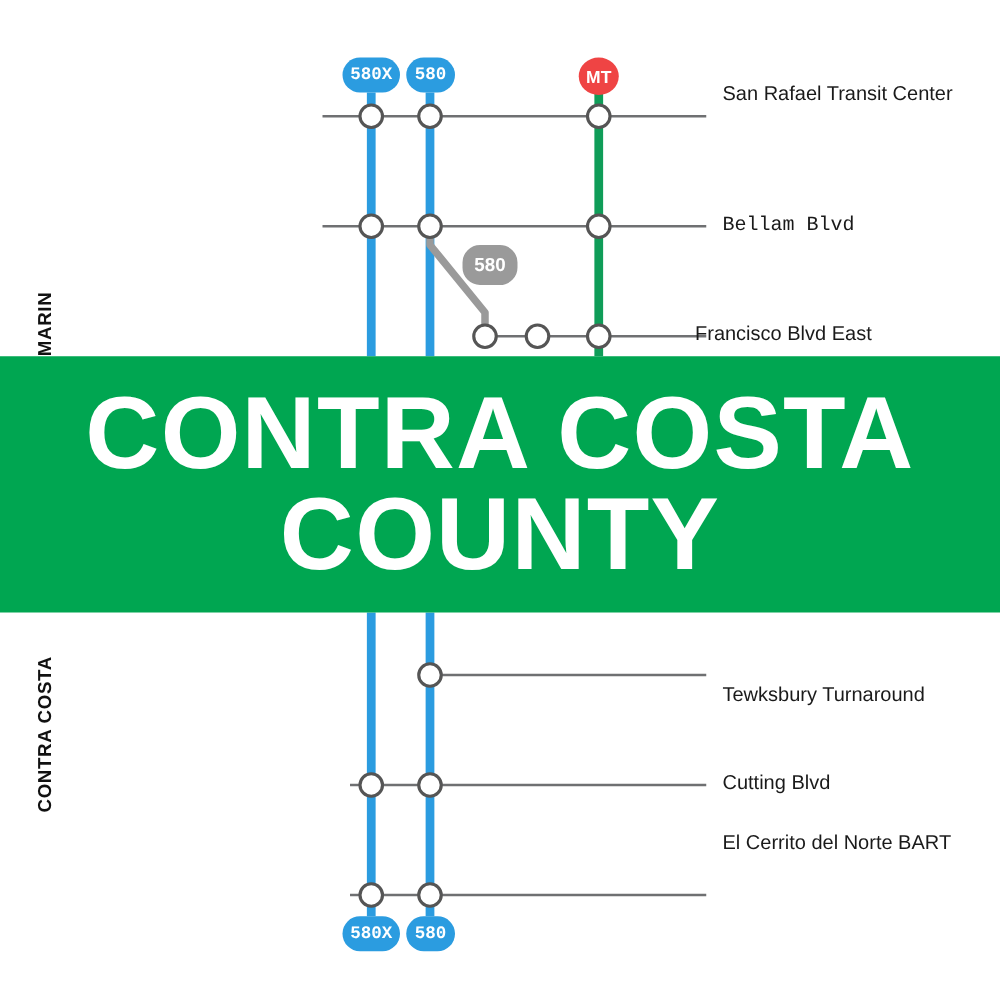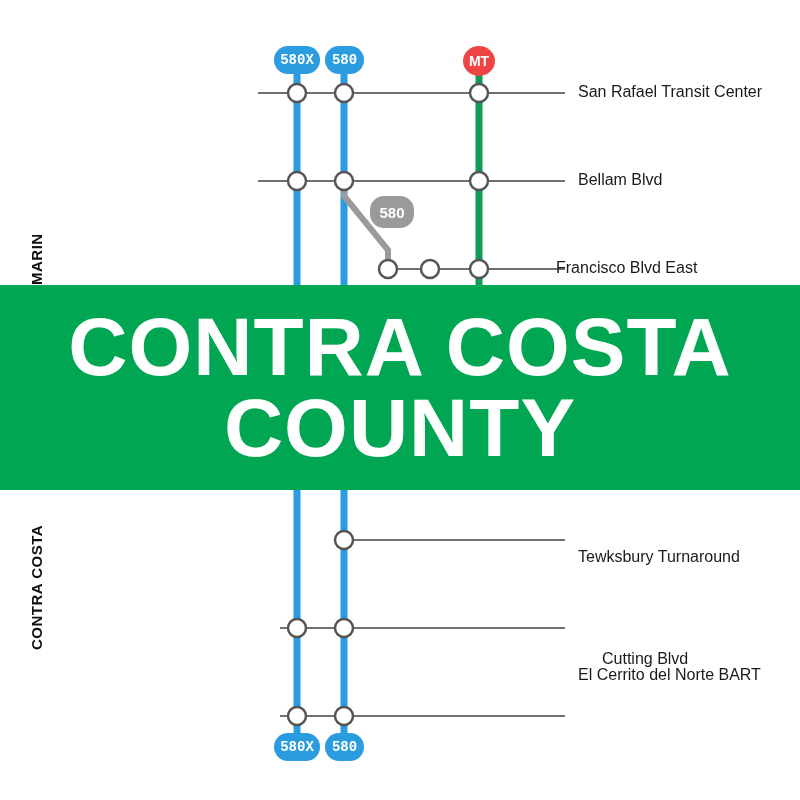--- a/index.html
+++ b/index.html
@@ -131,25 +131,25 @@
     <circle cx="297" cy="628" r="9" fill="#ffffff" stroke="#555555" stroke-width="2.5"></circle>
     <circle cx="344" cy="628" r="9" fill="#ffffff" stroke="#555555" stroke-width="2.5"></circle>
   </g>
 
   <g>
     <circle cx="297" cy="716" r="9" fill="#ffffff" stroke="#555555" stroke-width="2.5"></circle>
     <circle cx="344" cy="716" r="9" fill="#ffffff" stroke="#555555" stroke-width="2.5"></circle>
   </g>
 </svg>
 
-<div class="stop-label" style="left:578px; top:83px;">San Rafael Transit Center</div>
-<div class="stop-label" style="left:578px; top:171px;">Bellam Blvd</div>
+<div class="stop-label" style="left:578px; top:67px;">San Rafael Transit Center</div>
+<div class="stop-label" style="left:578px; top:171px;font-family:Liberation Mono, monospace;">Bellam Blvd</div>
 <div class="stop-label" style="left:556px; top:259px;">Francisco Blvd East</div>
 <div class="stop-label" style="left:578px; top:548px;">Tewksbury Turnaround</div>
-<div class="stop-label" style="left:578px; top:650px;margin-left:24px;">Cutting Blvd</div>
+<div class="stop-label" style="left:578px; top:618px;">Cutting Blvd</div>
 <div class="stop-label" style="left:578px; top:666px;">El Cerrito del Norte BART</div>
 
 <div class="route-bullet bullet-wide" style="left:274px; top:46px; width:46px; height:28px; background:#2b9ce0;">580X</div>
 <div class="route-bullet bullet-wide" style="left:325px; top:46px; width:39px; height:28px; background:#2b9ce0;">580</div>
 <div class="route-bullet" style="left:463px; top:46px; width:32px; height:30px; background:#ef4444;">MT</div>
 
 <div class="route-bullet bullet-wide" style="left:274px; top:733px; width:46px; height:28px; background:#2b9ce0;">580X</div>
 <div class="route-bullet bullet-wide" style="left:325px; top:733px; width:39px; height:28px; background:#2b9ce0;">580</div>
 
 <div class="shield" style="left:368px; top:194px; width:44px; height:32px;">580</div>

